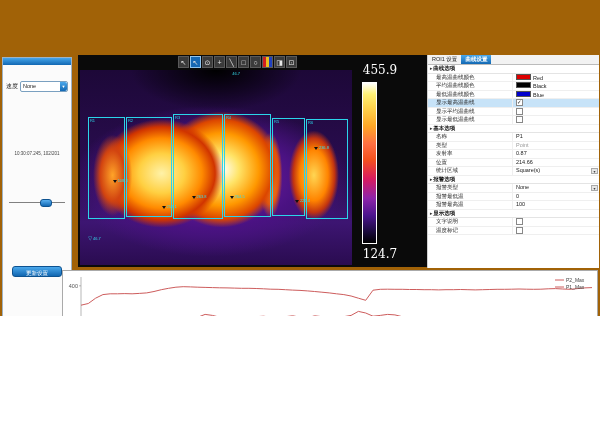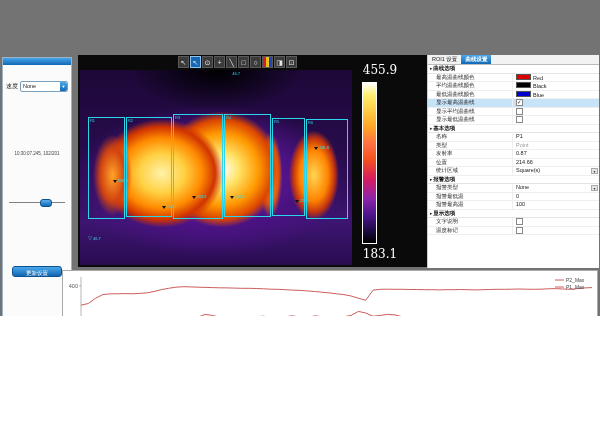--- a/index.html
+++ b/index.html
@@ -1,16 +1,16 @@
 <!DOCTYPE html>
 <html><head>
 <meta charset="utf-8">
 <style>
   html,body{margin:0;padding:0;background:#fff;}
-  .app{position:relative;width:600px;height:316px;background:#737373;overflow:hidden;
+  .app{position:relative;width:600px;height:316px;background:#a16207;overflow:hidden;
        font-family:"Liberation Sans",sans-serif;}
 
   
   .sidebar{position:absolute;left:2px;top:57px;width:70px;height:273px;
            background:#fbfbfb;border:1px solid #9db2c4;box-sizing:border-box;}
   .titlebar{height:7px;background:linear-gradient(#45a5ea,#1268b3);}
   .speed-row{display:flex;align-items:center;gap:2px;margin:16px 3px 0;}
   .speed-label{font-size:6px;color:#222;white-space:nowrap;}
   .mini-select{flex:1;height:9px;background:#fff;border:1px solid #7aa0c0;border-radius:2px;
                position:relative;font-size:5.5px;line-height:9px;padding-left:2px;color:#222;}
@@ -212,21 +212,21 @@
         <div class="mk" data-name="temp-marker" style="left: 56%; top: 1%;">
           <span class="mkt" data-name="temp-marker-value">46.7</span>
         </div>
         <div class="mk flag" data-name="temp-marker" style="left: 3%; top: 85%;">
           <span class="tri" data-name="flag-icon">▽</span>
           <span class="mkt" data-name="temp-marker-value">46.7</span>
         </div>
       </div>
     <div class="cb-max" data-name="colorbar-max-value">455.9</div>
     <div class="cbar" data-name="colorbar"></div>
-    <div class="cb-min" data-name="colorbar-min-value">183.1</div>
+    <div class="cb-min" data-name="colorbar-min-value">124.7</div>
   </div>
 
   <div class="props" data-name="properties-panel">
     <div class="tabbar" data-name="properties-tabbar">
       <span class="tab" data-name="tab-roi-settings">ROI1 设置</span>
       <span class="tab active" data-name="tab-curve-settings">曲线设置</span>
     </div>
     <div id="prop-grid" data-name="property-grid">
         <div class="sec" data-name="prop-section-header"><span class="arr" data-name="expand-arrow-icon">▸</span><span data-name="prop-section-title">曲线选项</span></div>
         <div class="prow" data-name="prop-row">

